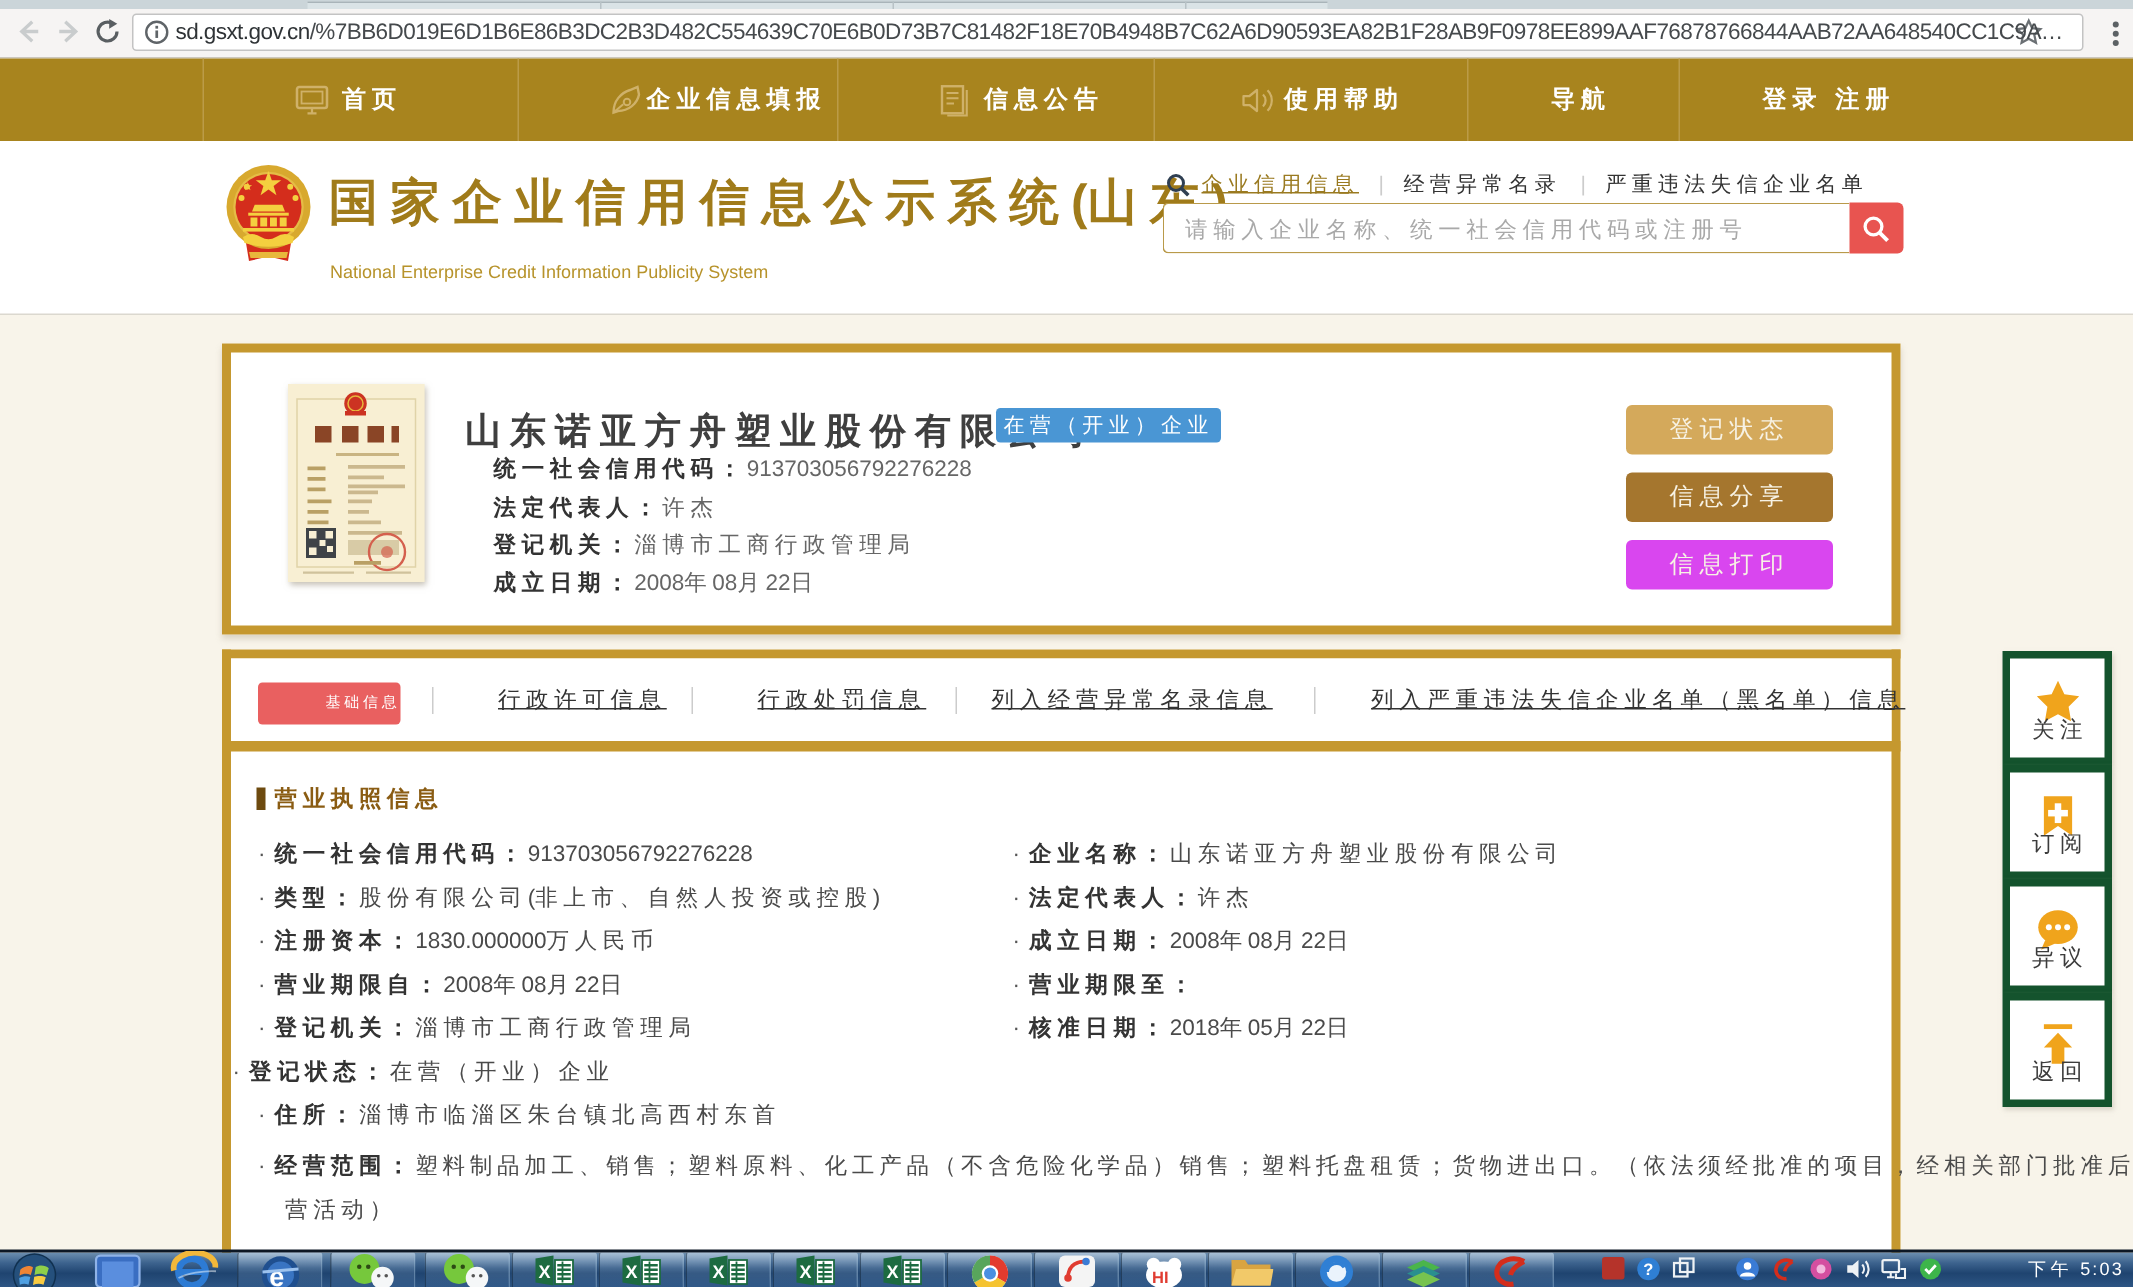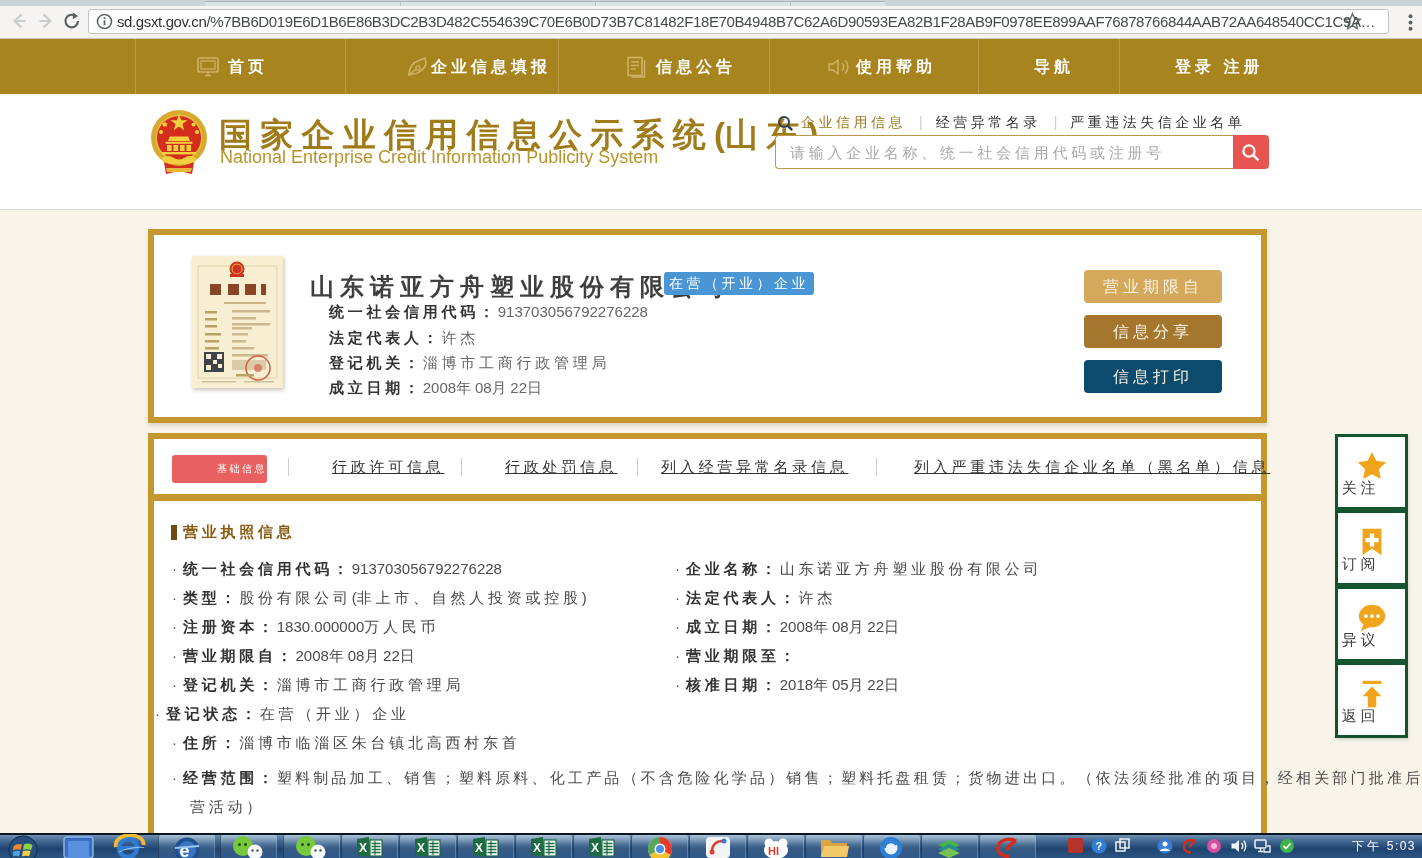--- a/index.html
+++ b/index.html
@@ -15,23 +15,23 @@
 #addrbar{left:88px;top:3px;width:1301px;height:25px;background:#fff;border:1px solid #c3c3c3;border-radius:3px;box-sizing:border-box;}
 #url{left:117px;top:7px;font-size:15px;color:#45494c;white-space:nowrap;letter-spacing:-0.38px;}
 #url b{color:#2f3336;font-weight:normal;}
 
 #nav{left:0;top:39px;width:1422px;height:55px;background:#a8841e;}
 .navdiv{position:absolute;top:0;width:1px;height:55px;background:#bb9b48;}
 .navitem{position:absolute;top:0;height:55px;line-height:55px;color:#fff;font-size:16px;font-weight:bold;white-space:nowrap;letter-spacing:.25em;}
 
 #header{left:0;top:94px;width:1422px;height:116px;background:#fff;border-bottom:1px solid #dbd8cf;box-sizing:border-box;}
 #title1{left:219px;top:19px;font-size:33px;font-weight:bold;color:#a07b1a;white-space:nowrap;}
-#title2{left:220px;top:53px;font-size:18px;color:#b7932b;}
+#title2{left:220px;top:80px;font-size:12px;color:#b7932b;}
 #slinks{left:801px;top:20px;font-size:14px;color:#333;white-space:nowrap;}
-#slinks .gold{color:#9a7a20;}
+#slinks .gold{color:#9a7a20;text-decoration:underline;}
 #slinks .sep{color:#ccc;padding:0 13px;letter-spacing:0;}
 #searchbox{left:775px;top:41px;width:458px;height:34px;background:#fff;border:1px solid #b99a4a;border-right:none;border-radius:4px 0 0 4px;box-sizing:border-box;}
 #sbph{left:790px;top:50px;font-size:15px;color:#a9a9a9;}
 #sbtn{left:1233px;top:41px;width:36px;height:34px;background:#e85450;border-radius:0 4px 4px 0;}
 
 #content{left:0;top:210px;width:1422px;height:648px;background:#f8f4ea;}
 #card1{left:148px;top:19px;width:1119px;height:194px;background:#fff;border:6px solid #c5982f;box-sizing:border-box;box-shadow:0 3px 4px rgba(185,175,155,0.45);}
 #card2{left:148px;top:223px;width:1119px;height:436px;background:#fff;border:6px solid #c5982f;border-bottom:none;box-sizing:border-box;}
 #license{left:38px;top:21px;width:91px;height:132px;background:#f8efd3;box-shadow:1px 2px 4px rgba(150,140,120,0.55);}
 #cname{left:156px;top:36px;font-size:24px;font-weight:bold;color:#3f3f3f;white-space:nowrap;}
@@ -44,21 +44,21 @@
 .tab{position:absolute;top:0;height:55px;line-height:55px;font-size:15px;color:#333;white-space:nowrap;letter-spacing:.25em;text-decoration:underline;}
 .tabsep{position:absolute;top:19px;width:1px;height:18px;background:#ccc;}
 #redtab{left:18px;top:16px;width:95px;height:28px;line-height:28px;text-align:right;background:#e96060;color:#fff;font-size:10px;border-radius:3px;letter-spacing:.25em;}
 #goldline{left:-6px;top:55px;width:1119px;height:7px;background:#c5982f;}
 #sechead{left:29px;top:84px;font-size:15px;color:#8a5c13;font-weight:bold;letter-spacing:.25em;}
 #secbar{left:17px;top:86px;width:6px;height:15px;background:#6d4a0f;}
 .drow{position:absolute;font-size:15px;color:#4a4a4a;white-space:nowrap;}
 .drow b{color:#333;}
 .bullet{color:#555;padding-right:6px;letter-spacing:0;}
 
-.sbox{position:absolute;left:1335px;width:73px;height:76px;background:#fff;border:3px solid #14532d;box-sizing:border-box;text-align:left;box-shadow:1px 2px 3px rgba(195,190,175,0.55);}
+.sbox{position:absolute;left:1335px;width:73px;height:76px;background:#fff;border:5px solid #14532d;box-sizing:border-box;text-align:center;box-shadow:1px 2px 3px rgba(195,190,175,0.55);}
 .sbox .lbl{position:absolute;left:0;width:100%;bottom:9px;font-size:15px;color:#3c3c3c;letter-spacing:.25em;text-indent:.25em;}
 .sbox svg{position:absolute;left:50%;margin-left:-16px;top:13px;width:32px;height:32px;}
 
 #taskbar{left:0;top:833px;width:1422px;height:25px;background:linear-gradient(#6d8fb0,#3d638e 30%,#1f4470 60%,#2d5584);border-top:2px solid #0d1724;box-sizing:border-box;}
 .tbtn{position:absolute;top:835px;width:57px;height:23px;background:linear-gradient(rgba(220,235,248,0.55),rgba(150,180,210,0.25) 45%,rgba(60,100,150,0.25));border-left:1px solid rgba(20,40,60,0.55);border-right:1px solid rgba(160,190,215,0.4);box-sizing:border-box;border-radius:2px 2px 0 0;}
 .ticon{position:absolute;top:836px;}
 #clock{position:absolute;left:1352px;top:838px;color:#fff;font-size:12px;letter-spacing:.12em;}
 .tray{position:absolute;top:838px;}
 </style>
 </head>
@@ -210,23 +210,23 @@
         <rect x="10" y="125" width="34" height="1.5" fill="#cfc29c"></rect>
             <rect x="52" y="125" width="30" height="1.5" fill="#cfc29c"></rect>
       </svg>
       </div>
       <div class="abs" id="cname"><span class="c">山东诺亚方舟塑业股份有限公司</span></div>
       <div class="abs" id="badge"><span class="c">在营（开业）企业</span></div>
       <div class="irow" style="top:68px"><b class="c">统一社会信用代码：</b>913703056792276228</div>
       <div class="irow" style="top:94px"><b class="c">法定代表人：</b><span class="c">许杰</span></div>
       <div class="irow" style="top:119px"><b class="c">登记机关：</b><span class="c">淄博市工商行政管理局</span></div>
       <div class="irow" style="top:144px"><b class="c">成立日期：</b>2008<span class="c">年</span>08<span class="c">月</span>22<span class="c">日</span></div>
-      <div class="btn" style="top:35px;background:#d4a95b"><span class="c">营业期限自</span></div>
+      <div class="btn" style="top:35px;background:#d4a95b"><span class="c">登记状态</span></div>
       <div class="btn" style="top:80px;background:#a5762e"><span class="c">信息分享</span></div>
-      <div class="btn" style="top:125px;background:#0c4a6e"><span class="c">信息打印</span></div>
+      <div class="btn" style="top:125px;background:#d946ef"><span class="c">信息打印</span></div>
     </div>
     <div class="abs" id="card2">
       <div class="abs" id="tabs">
         <div class="abs" id="redtab">基础信息</div>
         <div class="tab" style="left:178px">行政许可信息</div>
         <div class="tab" style="left:351px">行政处罚信息</div>
         <div class="tab" style="left:507px">列入经营异常名录信息</div>
         <div class="tab" style="left:760px">列入严重违法失信企业名单（黑名单）信息</div>
         <div class="tabsep" style="left:134px"></div>
         <div class="tabsep" style="left:307px"></div>

